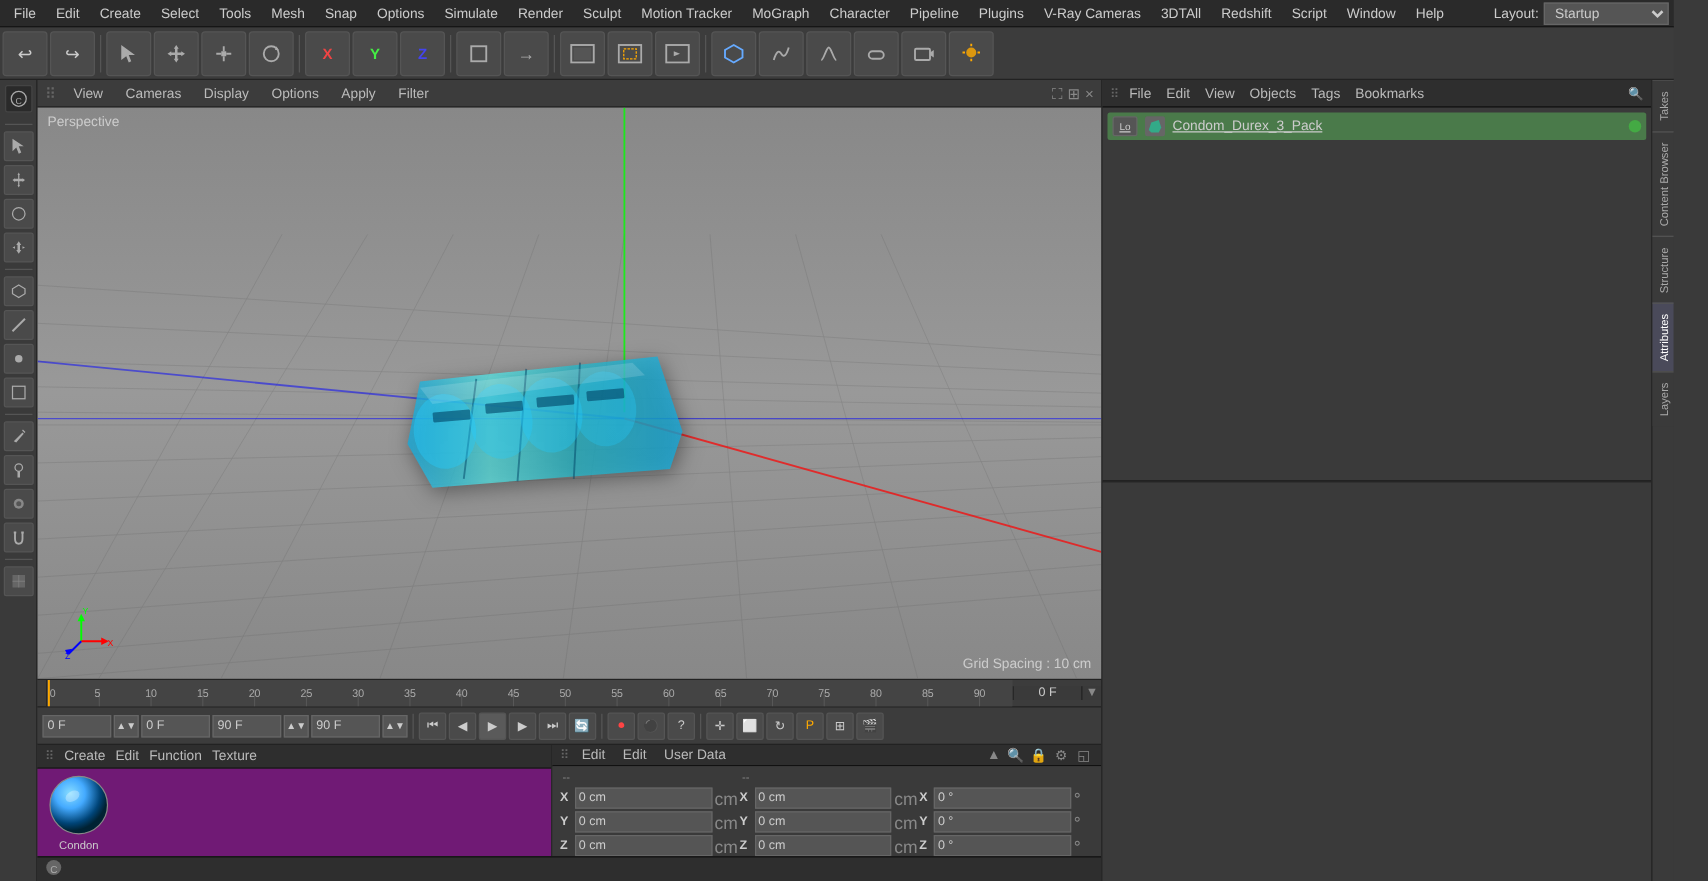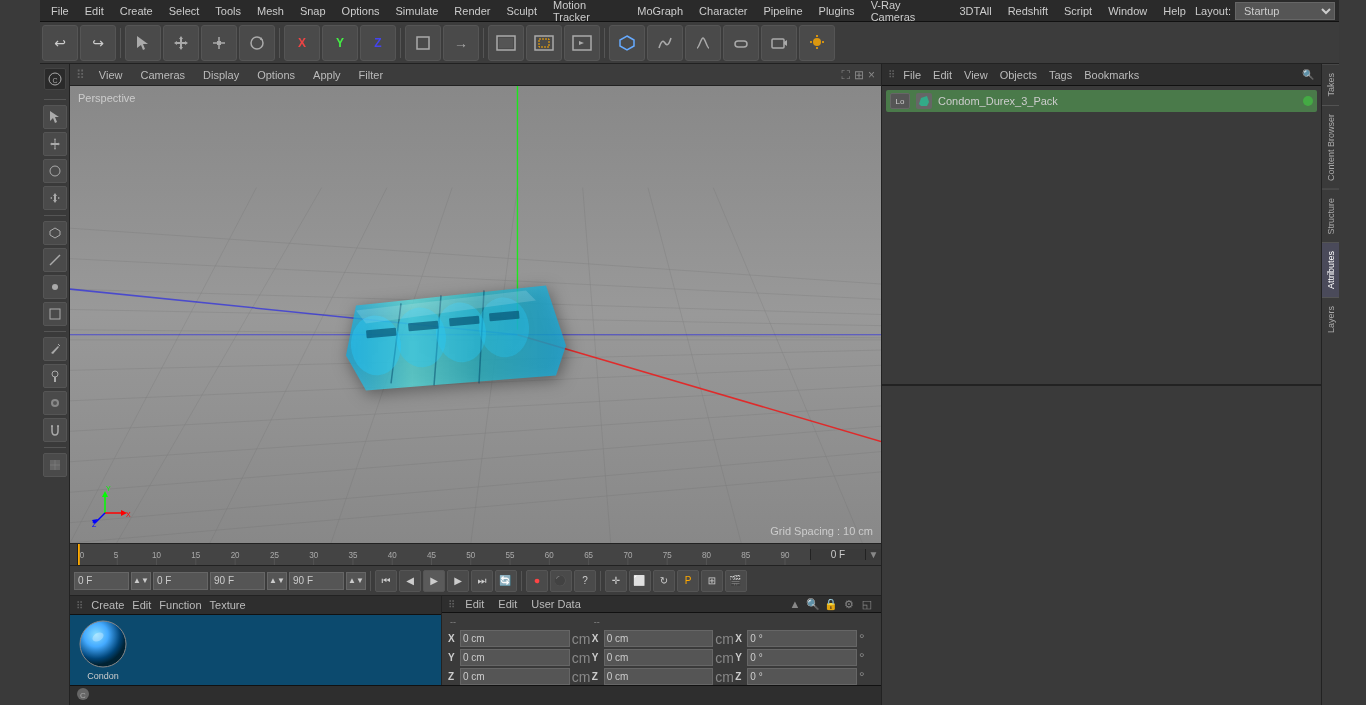--- a/index.html
+++ b/index.html
@@ -220,21 +220,21 @@
     }
     .obj-item {
       display: flex;
       align-items: center;
       height: 22px;
       padding: 0 4px;
       gap: 6px;
       cursor: pointer;
       border-radius: 2px;
     }
-    .obj-item-selected { background: #4a7a4a; }
+    .obj-item-selected { background: #4a7a4a; text-decoration: underline; }
     .obj-icon {
       width: 16px;
       height: 16px;
       background: #666;
       border-radius: 2px;
       display: flex;
       align-items: center;
       justify-content: center;
       font-size: 9px;
       color: #ccc;
@@ -330,21 +330,20 @@
       color: #888;
       font-size: 12px;
     }
 
     
     #app {
       display: flex;
       flex-direction: column;
       height: 705px;
       width: 1339px;
-      padding-left: 40px;
     }
     #middle-row {
       display: flex;
       flex: 1;
       overflow: hidden;
     }
     #right-side {
       width: 440px;
       display: flex;
       flex-direction: column;
@@ -389,21 +388,21 @@
       height: 20px;
       padding: 0 6px;
       gap: 8px;
       border-bottom: 1px solid #111;
     }
     #material-panel-content {
       flex: 1;
       display: flex;
       padding: 4px 8px;
       gap: 8px;
-      background: #0c4a6e;
+      background: #701a75;
     }
 
     
     #attr-panel {
       width: 440px;
       display: flex;
       flex-direction: column;
     }
     #attr-panel-header {
       display: flex;

